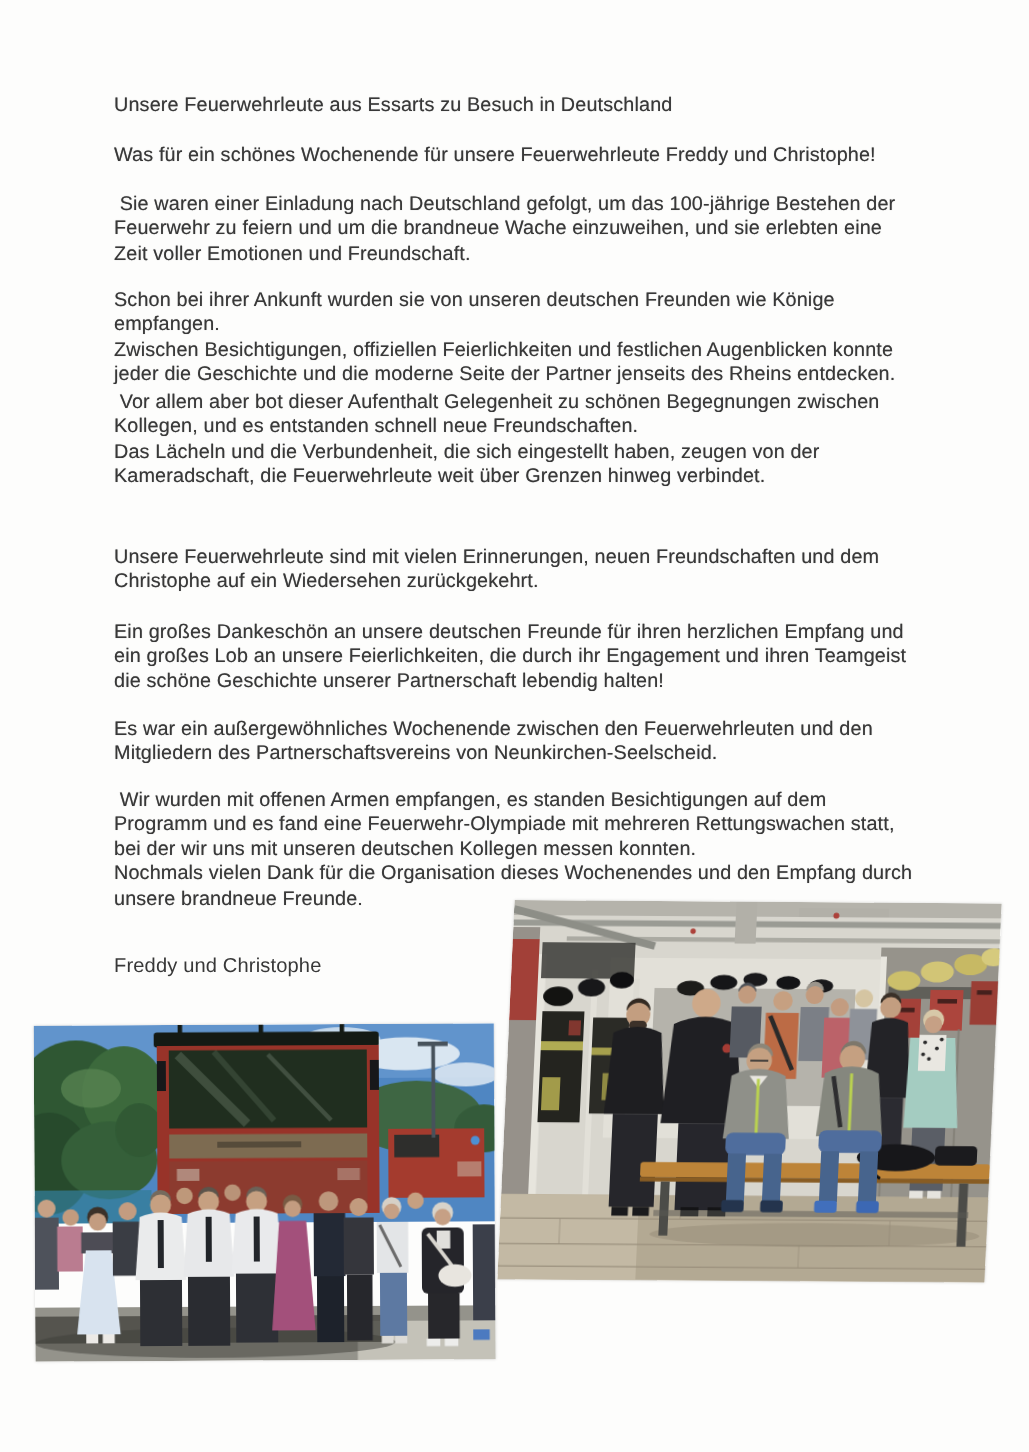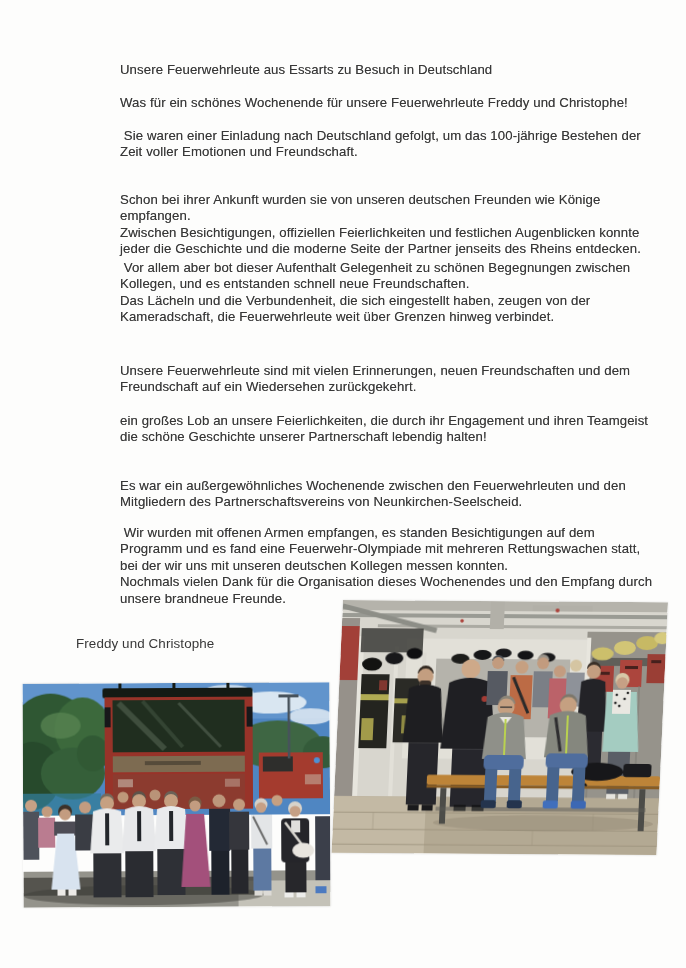--- a/index.html
+++ b/index.html
@@ -2,60 +2,62 @@
 <html><head>
 <meta charset="utf-8">
 <style>
   html,body{margin:0;padding:0;background:#e9e9e9;}
   .page{
     position:relative;width:686px;height:968px;background:#fdfdfc;overflow:hidden;
     font-family:"Liberation Sans","DejaVu Sans",sans-serif;color:#383838;
   }
   .textblock{position:absolute;left:76px;top:0;width:560px;}
   .para{position:absolute;left:0;font-size:13.2px;line-height:16.4px;letter-spacing:.1px;}
-  .para .line{white-space:pre;text-shadow:0 0 .5px rgba(40,40,40,.55);margin-left:44px;}
+  .para .line{white-space:pre;text-shadow:0 0 .5px rgba(40,40,40,.55);}
   .signature{font-size:13.4px;}
   .photo{position:absolute;overflow:hidden;box-shadow:0 0 2px rgba(0,0,0,.15);}
   .photo svg{display:block;width:100%;height:100%;filter:blur(.35px) saturate(.95);}
   .photo-left{left:23px;top:683px;width:307px;height:224px;transform:rotate(-.3deg);}
   .photo-right{left:343px;top:600px;width:325px;height:253px;transform:rotate(.4deg) skewX(-2.2deg);transform-origin:top left;}
 </style>
 </head>
 <body>
 
 <div class="page">
 
   <div class="textblock">
     <div class="para" style="top:62px">
         <div class="line">Unsere Feuerwehrleute aus Essarts zu Besuch in Deutschland</div>
       </div>
     <div class="para" style="top:95px">
         <div class="line">Was für ein schönes Wochenende für unsere Feuerwehrleute Freddy und Christophe!</div>
       </div>
     <div class="para" style="top:128px">
         <div class="line"> Sie waren einer Einladung nach Deutschland gefolgt, um das 100-jährige Bestehen der</div>
+        <div class="line">Feuerwehr zu feiern und um die brandneue Wache einzuweihen, und sie erlebten eine</div>
         <div class="line">Zeit voller Emotionen und Freundschaft.</div>
       </div>
     <div class="para" style="top:192px">
         <div class="line">Schon bei ihrer Ankunft wurden sie von unseren deutschen Freunden wie Könige</div>
         <div class="line">empfangen.</div>
         <div class="line">Zwischen Besichtigungen, offiziellen Feierlichkeiten und festlichen Augenblicken konnte</div>
         <div class="line">jeder die Geschichte und die moderne Seite der Partner jenseits des Rheins entdecken.</div>
       </div>
     <div class="para" style="top:260px">
         <div class="line"> Vor allem aber bot dieser Aufenthalt Gelegenheit zu schönen Begegnungen zwischen</div>
         <div class="line">Kollegen, und es entstanden schnell neue Freundschaften.</div>
         <div class="line">Das Lächeln und die Verbundenheit, die sich eingestellt haben, zeugen von der</div>
         <div class="line">Kameradschaft, die Feuerwehrleute weit über Grenzen hinweg verbindet.</div>
       </div>
     <div class="para" style="top:363px">
         <div class="line">Unsere Feuerwehrleute sind mit vielen Erinnerungen, neuen Freundschaften und dem</div>
-        <div class="line">Freundschaft auf ein Wiedersehen zurückgekehrt.</div>
+        <div class="line">Christophe auf ein Wiedersehen zurückgekehrt.</div>
       </div>
     <div class="para" style="top:413px">
+        <div class="line">Ein großes Dankeschön an unsere deutschen Freunde für ihren herzlichen Empfang und</div>
         <div class="line">ein großes Lob an unsere Feierlichkeiten, die durch ihr Engagement und ihren Teamgeist</div>
         <div class="line">die schöne Geschichte unserer Partnerschaft lebendig halten!</div>
       </div>
     <div class="para" style="top:478px">
         <div class="line">Es war ein außergewöhnliches Wochenende zwischen den Feuerwehrleuten und den</div>
         <div class="line">Mitgliedern des Partnerschaftsvereins von Neunkirchen-Seelscheid.</div>
       </div>
     <div class="para" style="top:525px">
         <div class="line"> Wir wurden mit offenen Armen empfangen, es standen Besichtigungen auf dem</div>
         <div class="line">Programm und es fand eine Feuerwehr-Olympiade mit mehreren Rettungswachen statt,</div>

